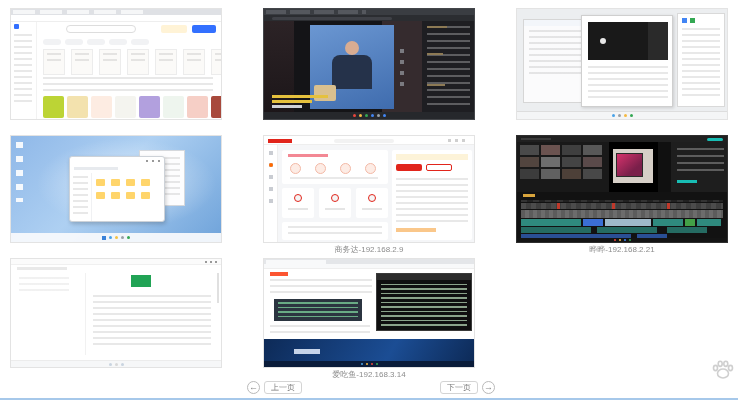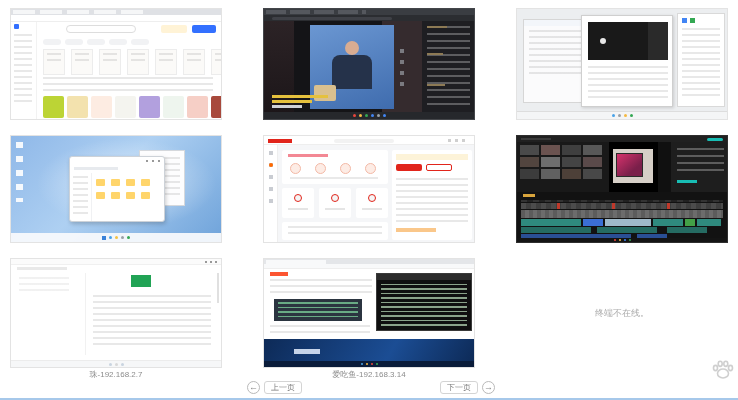--- a/index.html
+++ b/index.html
@@ -338,25 +338,23 @@
     <div class="a" style="left:0;right:0;bottom:0;height:6px;background:#0a1c3a;">
       <div class="dotrow" style="height:100%;">
         <span style="width:2px;height:2px;border-radius:50%;background:#4aa3e8;"></span>
           <span style="width:2px;height:2px;border-radius:50%;background:#f5b942;"></span>
           <span style="width:2px;height:2px;border-radius:50%;background:#e8453c;"></span>
           <span style="width:2px;height:2px;border-radius:50%;background:#34a853;"></span>
       </div>
     </div>
   </div>
 
-  <div class="a offline" style="left:516px;top:258px;width:212px;height:110px;">
-    <span>终端不在线。</span>
-  </div>
-
-  <div class="a cap" style="left:10px;top:370px;">珠-192.168.2.7</div>
+
+  <div class="a cap" style="left:263px;top:245px;">商务达-192.168.2.9</div>
+  <div class="a cap" style="left:516px;top:245px;">晔晔-192.168.2.21</div>
   <div class="a cap" style="left:263px;top:370px;">爱吃鱼-192.168.3.14</div>
 
   <div class="a circ" style="left:247px;top:381px;">
     <span>←</span>
   </div>
   <div class="a pagebtn" style="left:264px;top:381px;">上一页</div>
   <div class="a pagebtn" style="left:440px;top:381px;">下一页</div>
   <div class="a circ" style="left:482px;top:381px;">
     <span>→</span>
   </div>

